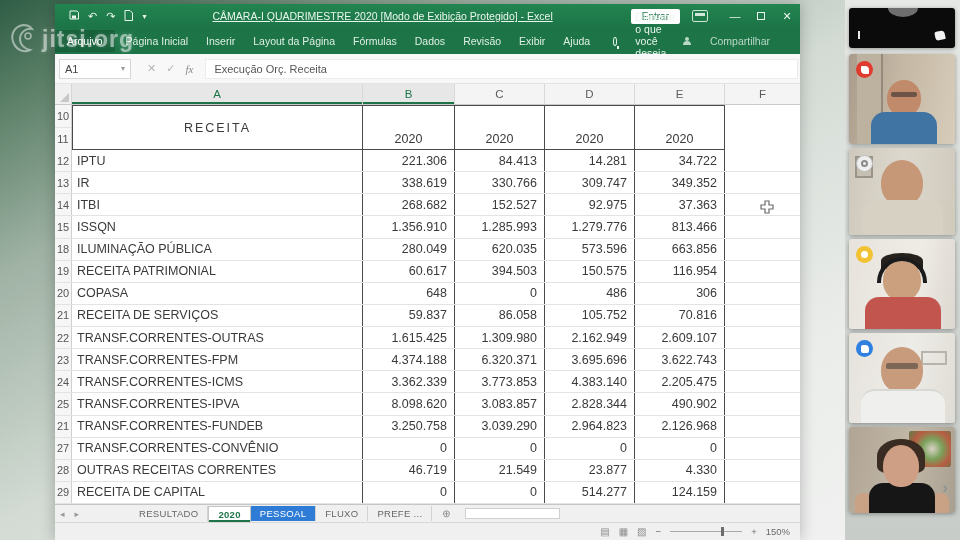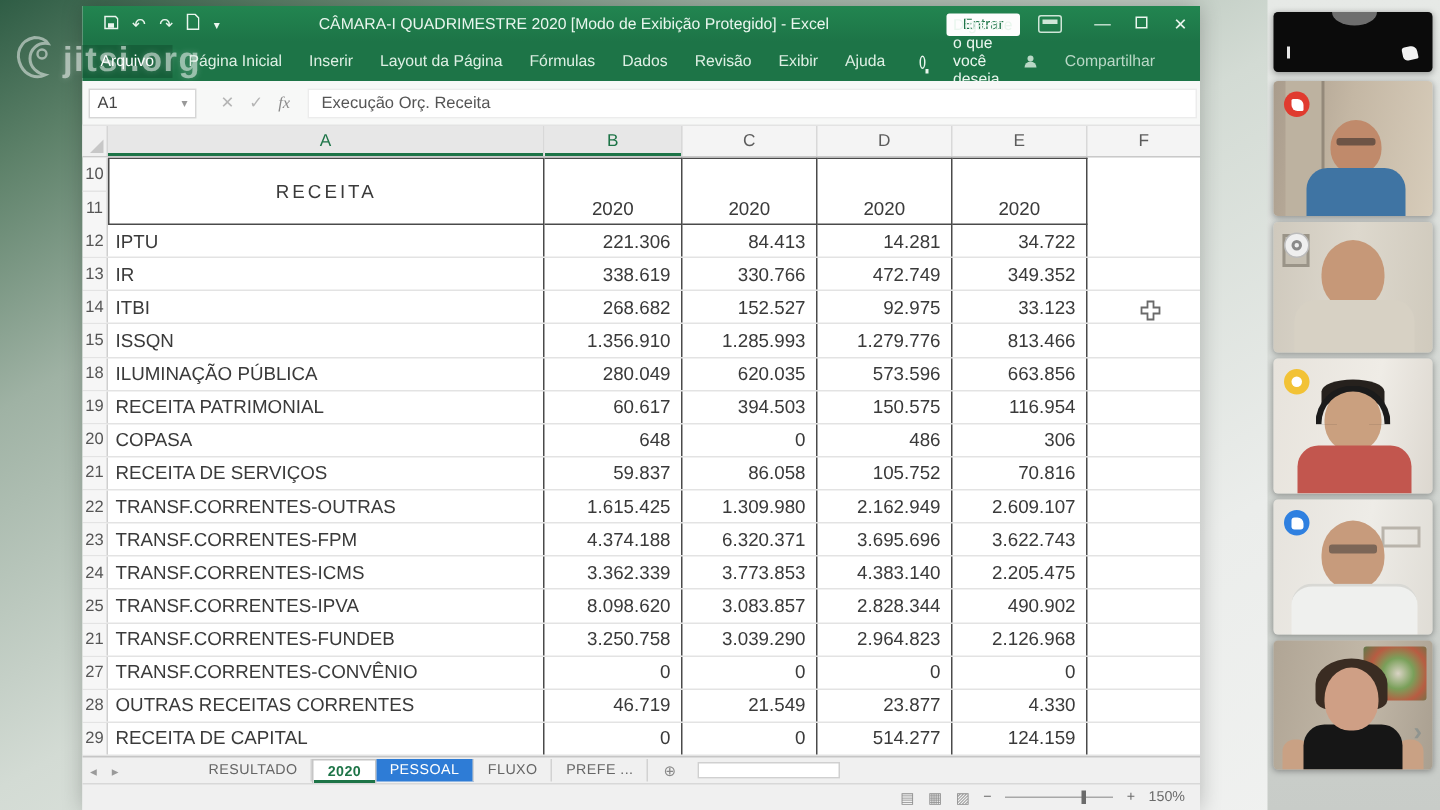--- a/index.html
+++ b/index.html
@@ -7,21 +7,21 @@
   .screen { position:relative; width:960px; height:540px; overflow:hidden;
     background:linear-gradient(150deg,#2f5d45 0%,#5d8169 10%,#9fb2a4 25%,#d3dbd4 48%,#ebedeb 75%,#f1f2f1 100%); }
 
   
   .excel { position:absolute; left:55px; top:4px; width:745px; height:536px;
     display:flex; flex-direction:column; background:#fff; box-shadow:0 0 14px rgba(0,0,0,.25); }
 
   .titlebar { height:24px; background:linear-gradient(#228550,#1d7447); display:flex; align-items:center; color:#fff; flex:0 0 auto; }
   .qat { display:flex; align-items:center; gap:9px; margin-left:14px; font-size:11px; color:#eaf6ee; }
   .qat span { cursor:default; }
-  .win-title { flex:1; text-align:center; font-size:10.5px; color:#e9f6ee; white-space:nowrap; overflow:hidden; }
+  .win-title { flex:1; text-align:center; font-size:10.5px; color:#e9f6ee; white-space:nowrap; overflow:hidden;text-decoration:underline; }
   .entrar { background:#fdfdfd; color:#1d7447; font-size:10px; padding:2px 11px; border-radius:2px; margin:0 12px; }
   .ribbon-opts { width:16px; height:12px; border:1px solid #cfe6d8; border-radius:2px; margin-right:14px; position:relative; }
   .ribbon-opts:after { content:""; position:absolute; left:2px; top:2px; right:2px; height:3px; background:#cfe6d8; }
   .winbtn { width:26px; text-align:center; font-size:11px; color:#eaf6ee; }
   .win-max i { display:inline-block; width:8px; height:8px; border:1px solid #eaf6ee; }
 
   .ribbonrow { height:26px; background:#1d7447; display:flex; align-items:center; font-size:10.5px; color:#ddefe3; flex:0 0 auto; }
   .rtab { padding:0 9px; white-space:nowrap; }
   .rtab.first { background:#16603a; color:#fff; padding:5px 12px; margin-right:2px; }
   .tellme { display:flex; align-items:center; gap:18px; margin-left:14px; color:#e9f6ee; }
@@ -236,31 +236,31 @@
             <div class="cv wC">84.413</div>
             <div class="cv wD">14.281</div>
             <div class="cv wE">34.722</div>
             <div class="fill"></div>
           </div>
           <div class="drow">
             <div class="rn">13</div>
             <div class="ca">IR</div>
             <div class="cv wB">338.619</div>
             <div class="cv wC">330.766</div>
-            <div class="cv wD">472.749</div>
+            <div class="cv wD">309.747</div>
             <div class="cv wE">349.352</div>
             <div class="fill"></div>
           </div>
           <div class="drow">
             <div class="rn">14</div>
             <div class="ca">ITBI</div>
             <div class="cv wB">268.682</div>
             <div class="cv wC">152.527</div>
             <div class="cv wD">92.975</div>
-            <div class="cv wE">33.123</div>
+            <div class="cv wE">37.363</div>
             <div class="fill"></div>
           </div>
           <div class="drow">
             <div class="rn">15</div>
             <div class="ca">ISSQN</div>
             <div class="cv wB">1.356.910</div>
             <div class="cv wC">1.285.993</div>
             <div class="cv wD">1.279.776</div>
             <div class="cv wE">813.466</div>
             <div class="fill"></div>

